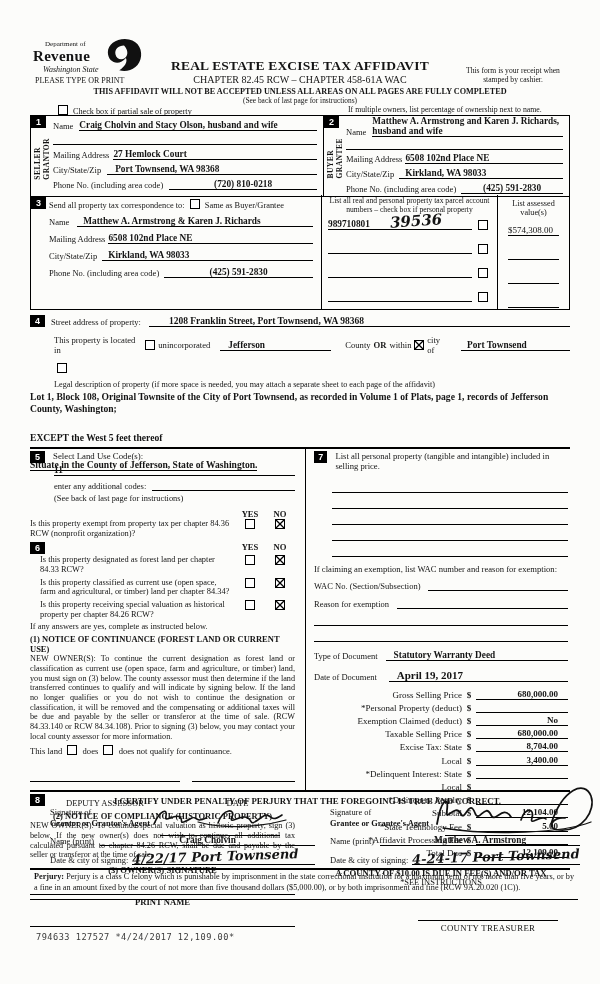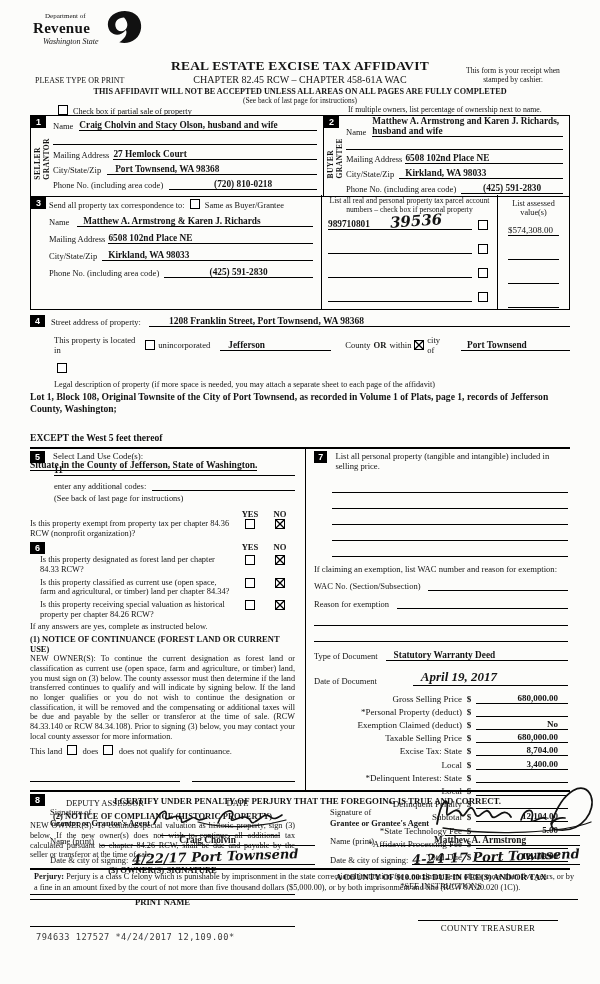--- a/index.html
+++ b/index.html
@@ -37,21 +37,21 @@
   .qtext{flex:1;font-size:8.4px;line-height:1.15;padding-right:4px;}
   .qcell{flex:0 0 30px;text-align:center;}
   svg.sig{overflow:visible;}
 </style>
 </head>
 <body>
 
 <div class="page">
 
   <div class="abs" style="left:33px;top:12px;width:130px;">
-    <div style="position:relative;">
+    <div style="position:relative;margin-top:28px;">
       <span style="position:absolute;left:72px;top:-2px;">
         <svg width="38" height="38" viewBox="0 0 40 40">
           <path fill="#111" d="M21 1 C33 1 39 10 38 19 C37 31 25 37 15 34 C21 30 24 25 22 21 C15 30 3 26 3 15 C3 7 11 1 21 1 Z
                                M20 8 C14 8 10 12 11 17 C12 22 17 24 21 21 C25 18 24 12 20 8 Z"></path>
         </svg>
       </span>
       <div style="font-size:7px;padding-left:12px;">Department of</div>
       <div style="font-size:15px;font-weight:bold;letter-spacing:.3px;">Revenue</div>
       <div style="font-size:8px;font-style:italic;padding-left:10px;">Washington State</div>
     </div>
@@ -304,23 +304,23 @@
         <span class="lbl">Reason for exemption</span>
         <span class="fieldline" style="flex:1;margin-left:8px;"></span>
       </div>
       <div class="fieldline" style="margin-top:5px;"></div>
       <div class="fieldline" style="margin-top:4px;"></div>
 
       <div class="row" style="margin-top:8px;">
         <span class="lbl">Type of Document</span>
         <span class="fill val" style="flex:1;margin-left:8px;font-size:9.3px;padding-left:8px;">Statutory Warranty Deed</span>
       </div>
-      <div class="row" style="margin-top:8px;gap:32px;">
+      <div class="row" style="margin-top:8px;">
         <span class="lbl">Date of Document</span>
-        <span class="fill val" style="flex:1;margin-left:4px;font-size:13px;padding-left:8px;font-style:italic;">April 19, 2017</span>
+        <span class="fill val" style="flex:1;margin-left:12px;font-size:11px;padding-left:8px;">April 19, 2017</span>
       </div>
 
       <div style="margin-top:7px;">
         <div class="feerow">
           <span class="feelbl">Gross Selling Price</span>
           <span class="feedollar">$</span>
           <span class="feeval">680,000.00</span>
         </div>
         <div class="feerow">
           <span class="feelbl">*Personal Property (deduct)</span>

